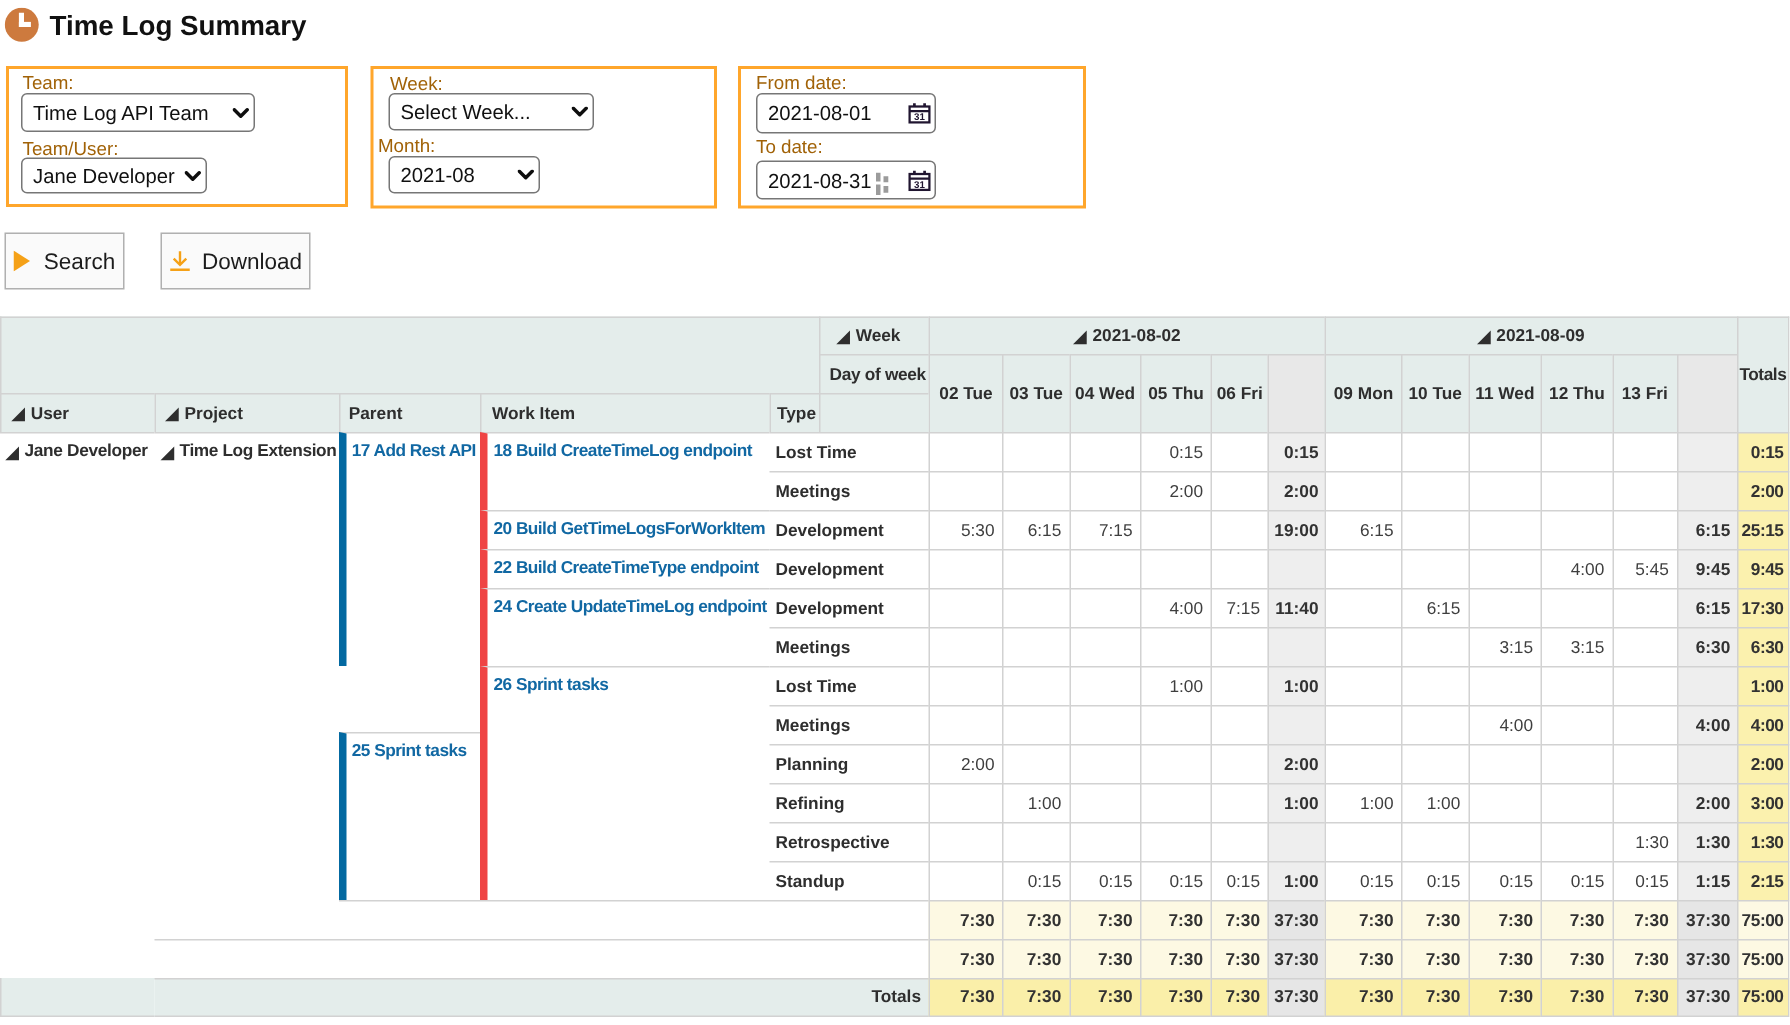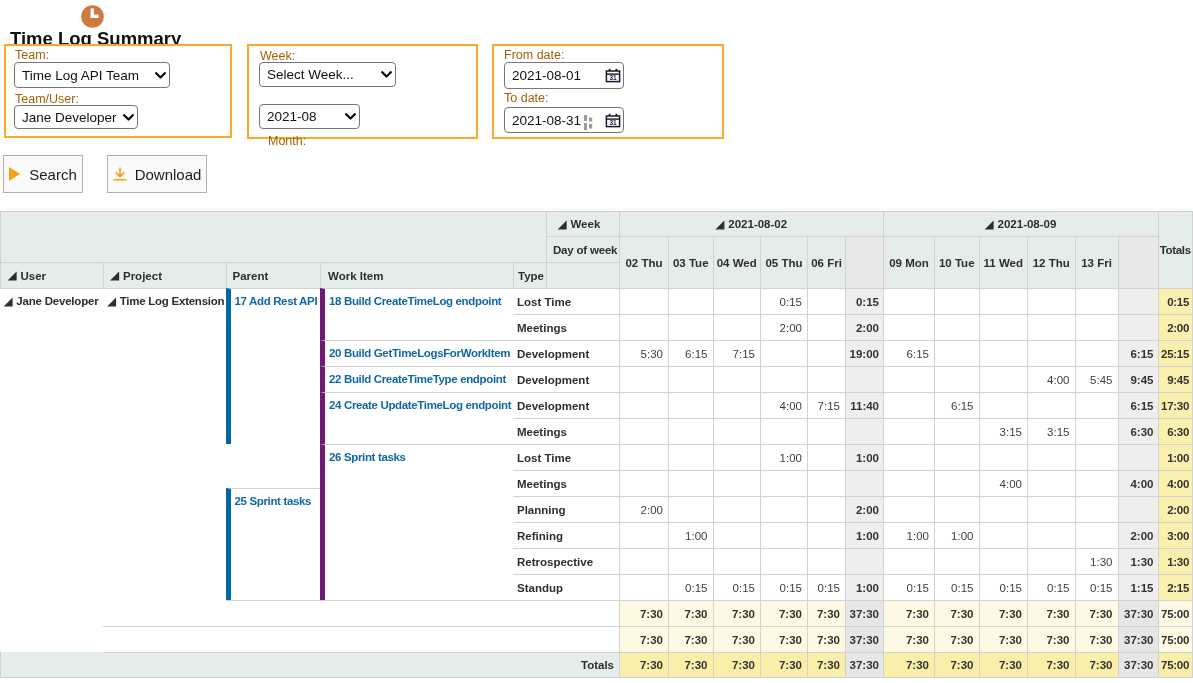--- a/index.html
+++ b/index.html
@@ -1,17 +1,17 @@
 <!DOCTYPE html>
 <html><head><meta charset="utf-8"><style>
 *{margin:0;padding:0;box-sizing:border-box;}
 html,body{width:1193px;height:683px;background:#fff;font-family:"Liberation Sans",sans-serif;}
 body{position:relative;overflow:hidden;}
 
-.title{position:absolute;left:3px;top:5px;display:flex;align-items:center;flex-direction:column;}
+.title{position:absolute;left:3px;top:5px;display:flex;align-items:center;}
 .title h1{font-size:18.5px;font-weight:bold;color:#111;margin-left:7px;}
 
 .fs{position:absolute;border:2px solid #ffa62b;background:#fff;}
 .lbl{position:absolute;font-size:12.5px;color:#a16207;}
 .sel{position:absolute;border:1px solid #767676;border-radius:4px;background:#fff;display:flex;align-items:center;font-size:13.5px;color:#101010;padding-left:7px;}
 .sel svg{position:absolute;right:3.5px;top:50%;margin-top:-3.5px;}
 .din{position:absolute;border:1px solid #767676;border-radius:4px;background:#fff;display:flex;align-items:center;font-size:13.5px;color:#101010;padding-left:7px;}
 .btn{position:absolute;border:1px solid #b0b0b0;background:#fafafa;display:flex;align-items:center;justify-content:center;font-size:15px;color:#1c1c1c;}
 
 #tbl{position:absolute;left:0;top:211px;display:grid;font-size:11.5px;color:#2e2e2e;
@@ -30,21 +30,21 @@
 .vt{justify-content:flex-end;padding-right:3px;background:#fbf1ae;font-weight:bold;color:#323232;letter-spacing:-0.3px;}
 .fy{justify-content:flex-end;padding-right:5px;background:#fdf9e3;font-weight:bold;color:#323232;}
 .c19{padding-right:3px !important;letter-spacing:-0.3px;}
 .fg{justify-content:flex-end;padding-right:4px;background:#e6e6e6;font-weight:bold;color:#323232;}
 .ty{justify-content:flex-end;padding-right:5px;background:#faefa9;font-weight:bold;color:#323232;}
 .tg{justify-content:flex-end;padding-right:4px;background:#e6e6e6;font-weight:bold;color:#323232;}
 .bold{font-weight:bold;}
 .top{align-items:flex-start !important;padding-top:6px;}
 .link{color:#1168a3;font-weight:600;letter-spacing:-0.35px;}
 .barP{border-left:5px solid #0369a1;padding-left:4px;}
-.barY{border-left:5px solid #701a75;padding-left:4px;}
+.barY{border-left:5px solid #ef4444;padding-left:4px;}
 .tri{font-size:11px;margin-right:4px;}
 </style></head>
 <body>
 <div class="title">
     <svg width="23" height="23" viewBox="0 0 23 23">
 <circle cx="11.5" cy="11.5" r="11.3" fill="#cd7a3e"></circle>
 <rect x="9.6" y="3.5" width="3.4" height="9.5" fill="#fff"></rect>
 <rect x="9.6" y="9.6" width="8" height="3.4" fill="#fff"></rect>
 </svg>
     <h1>Time Log Summary</h1>
@@ -60,21 +60,21 @@
     </svg></div>
 <div class="lbl" style="left:15px;top:92px;">Team/User:</div>
 <div class="sel" style="left:14px;top:105px;width:124px;height:24px;">Jane Developer<svg width="11" height="7" viewBox="0 0 11 7">
       <polyline points="1.2,1.2 5.5,5.5 9.8,1.2" fill="none" stroke="#0e0e0e" stroke-width="2.3" stroke-linecap="round" stroke-linejoin="round"></polyline>
     </svg></div>
 
 <div class="lbl" style="left:260px;top:49px;">Week:</div>
 <div class="sel" style="left:259px;top:62px;width:137px;height:25px;">Select Week...<svg width="11" height="7" viewBox="0 0 11 7">
       <polyline points="1.2,1.2 5.5,5.5 9.8,1.2" fill="none" stroke="#0e0e0e" stroke-width="2.3" stroke-linecap="round" stroke-linejoin="round"></polyline>
     </svg></div>
-<div class="lbl" style="left:268px;top:90px;margin-top:44px;">Month:</div>
+<div class="lbl" style="left:252px;top:90px;">Month:</div>
 <div class="sel" style="left:259px;top:104px;width:101px;height:25px;">2021-08<svg width="11" height="7" viewBox="0 0 11 7">
       <polyline points="1.2,1.2 5.5,5.5 9.8,1.2" fill="none" stroke="#0e0e0e" stroke-width="2.3" stroke-linecap="round" stroke-linejoin="round"></polyline>
     </svg></div>
 
 <div class="lbl" style="left:504px;top:48px;">From date:</div>
 <div class="din" style="left:504px;top:62px;width:120px;height:27px;">2021-08-01<svg width="16" height="15" viewBox="0 0 16 15" style="position:absolute;right:2px;top:50%;margin-top:-7.5px;">
 <g stroke="#201530" fill="none">
 <rect x="1.4" y="3" width="13.2" height="10.6" stroke-width="1.5"></rect>
 <line x1="1" y1="6.1" x2="15" y2="6.1" stroke-width="1.4"></line>
 <line x1="4.6" y1="0.8" x2="4.6" y2="3" stroke-width="1.8"></line>
@@ -112,21 +112,21 @@
 </g>
     </svg>Download</div>
 
 <div id="tbl">
 <div class="hd bt bl" style="grid-area:1/1/3/6;"></div>
 <div class="hd bt bl" style="grid-area:1/6/2/7;padding-left:11px;"><span class="tri">◢</span>Week</div>
 <div class="hd bt bl ctr" style="grid-area:1/7/2/13;"><span class="tri">◢</span>2021-08-02</div>
 <div class="hd bt bl ctr" style="grid-area:1/13/2/19;"><span class="tri">◢</span>2021-08-09</div>
 <div class="hd bt bl br ctr" style="grid-area:1/19/4/20;letter-spacing:-0.3px;">Totals</div>
 <div class="hd bt bl" style="grid-area:2/6/3/7;padding-left:6px;letter-spacing:-0.2px;">Day of week</div>
-<div class="hd bt bl ctr" style="grid-area:2/7/4/8;">02 Thu</div>
+<div class="hd bt bl ctr" style="grid-area:2/7/4/8;">02 Tue</div>
 <div class="hd bt bl ctr" style="grid-area:2/8/4/9;">03 Tue</div>
 <div class="hd bt bl ctr" style="grid-area:2/9/4/10;">04 Wed</div>
 <div class="hd bt bl ctr" style="grid-area:2/10/4/11;">05 Thu</div>
 <div class="hd bt bl ctr" style="grid-area:2/11/4/12;">06 Fri</div>
 <div class="hgray bt bl" style="grid-area:2/12/4/13;"></div>
 <div class="hd bt bl ctr" style="grid-area:2/13/4/14;">09 Mon</div>
 <div class="hd bt bl ctr" style="grid-area:2/14/4/15;">10 Tue</div>
 <div class="hd bt bl ctr" style="grid-area:2/15/4/16;">11 Wed</div>
 <div class="hd bt bl ctr" style="grid-area:2/16/4/17;">12 Thu</div>
 <div class="hd bt bl ctr" style="grid-area:2/17/4/18;">13 Fri</div>

